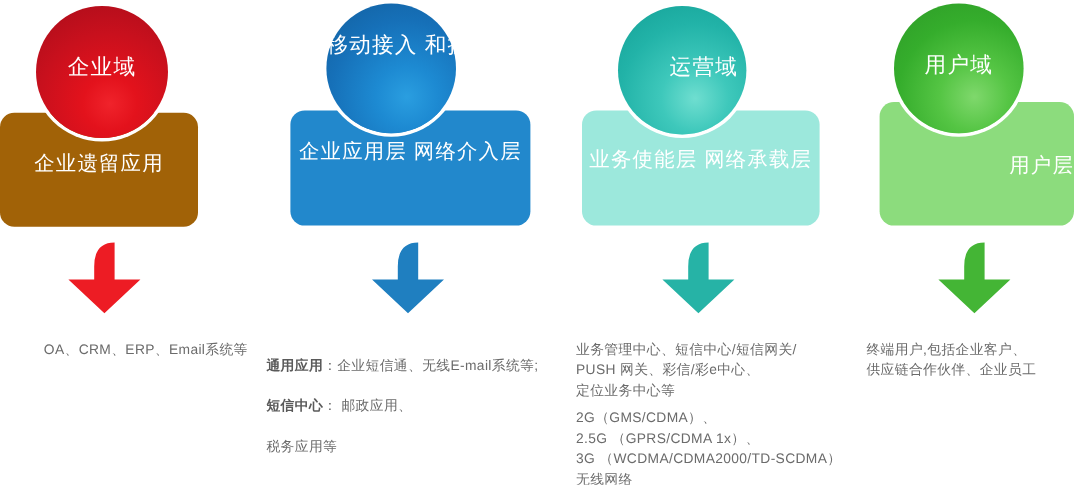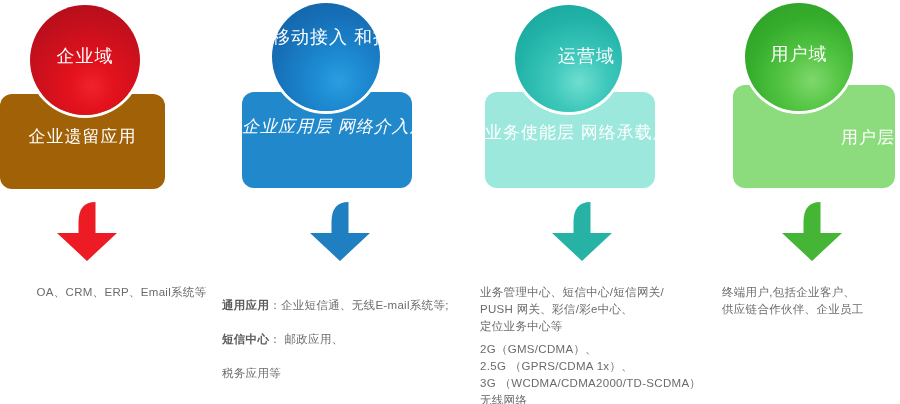--- a/index.html
+++ b/index.html
@@ -81,30 +81,30 @@
   
   #panel-0  { left: 0;  top: 94px; width: 165px; height: 95px; background: #a16207; }
   #label-0  { top: 30px; }
   #sphere-0 { left: 30px; top: 5px; width: 110px; height: 110px;
               background: radial-gradient(circle at 56% 74%, #f0232b 0%, #e3121c 22%, #c8101d 58%, #a80c1a 100%); }
   #sphere-label-0 { top: 40px; }
   #arrow-0 { left: 55px; top: 200px; width: 70px; height: 64px; }
   #caption-0 { left: 14px; top: 284px; width: 215px; text-align: center; }
 
   
-  #panel-1  { left: 12px; top: 92px; width: 170px; height: 96px; background: #2288cc; font-style: italic; }
+  #panel-1  { left: 12px; top: 92px; width: 200px; height: 96px; background: #2288cc; }
   #label-1  { top: 22px; }
   #sphere-1 { left: 42px; top: 3px; width: 108px; height: 108px;
               background: radial-gradient(circle at 62% 72%, #2a9ee0 0%, #1d8ad2 25%, #1670b8 62%, #125f9e 100%); }
   #sphere-label-1 { top: 23px; }
   #arrow-1 { left: 78px; top: 200px; width: 70px; height: 64px; }
   #caption-1 { left: -8px; top: 280px; width: 275px; }
 
   
-  #panel-2  { left: 25px; top: 92px; width: 170px; height: 96px; background: #9ce8dc; }
+  #panel-2  { left: 25px; top: 92px; width: 170px; height: 96px; background: #9ce8dc; padding-left: 28px; }
   #label-2  { top: 28px; }
   #sphere-2 { left: 55px; top: 5px; width: 107px; height: 107px;
               background: radial-gradient(circle at 60% 72%, #6fded0 0%, #3ec8bb 28%, #22b3a8 62%, #14a096 100%); }
   #sphere-label-2 { top: 40px; padding-left: 36px; }
   #arrow-2 { left: 90px; top: 200px; width: 70px; height: 64px; }
   #caption-2 { left: 20px; top: 284px; width: 270px; }
   #caption-2b { left: 20px; top: 341px; width: 270px; }
 
   
   #panel-3  { left: 43px; top: 85px; width: 162px; height: 103px; background: #8cdc7d; }

